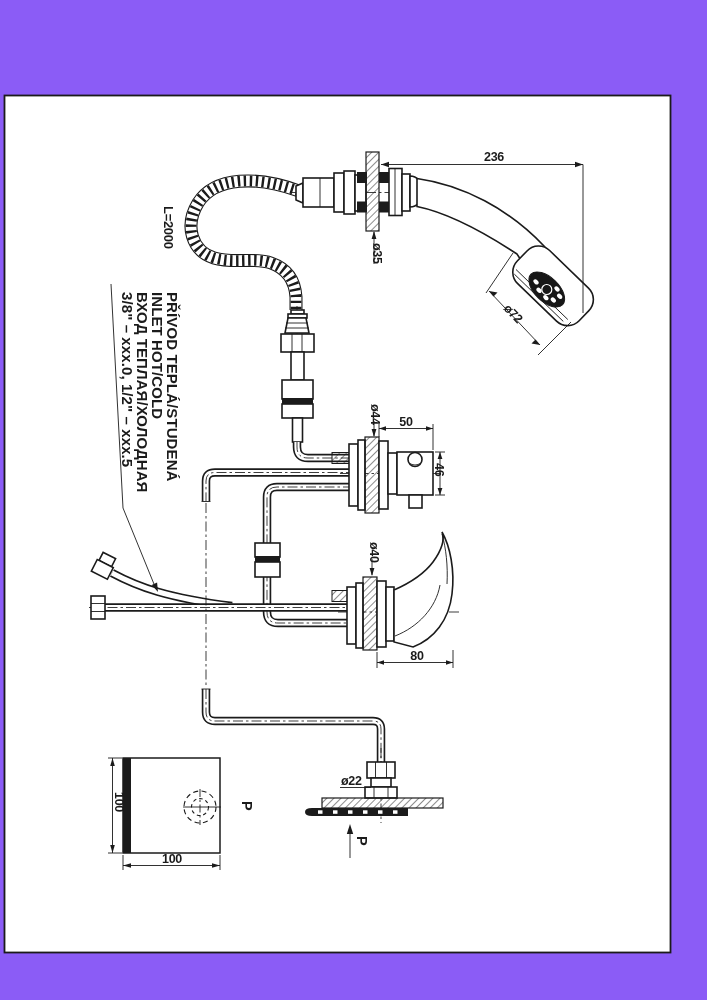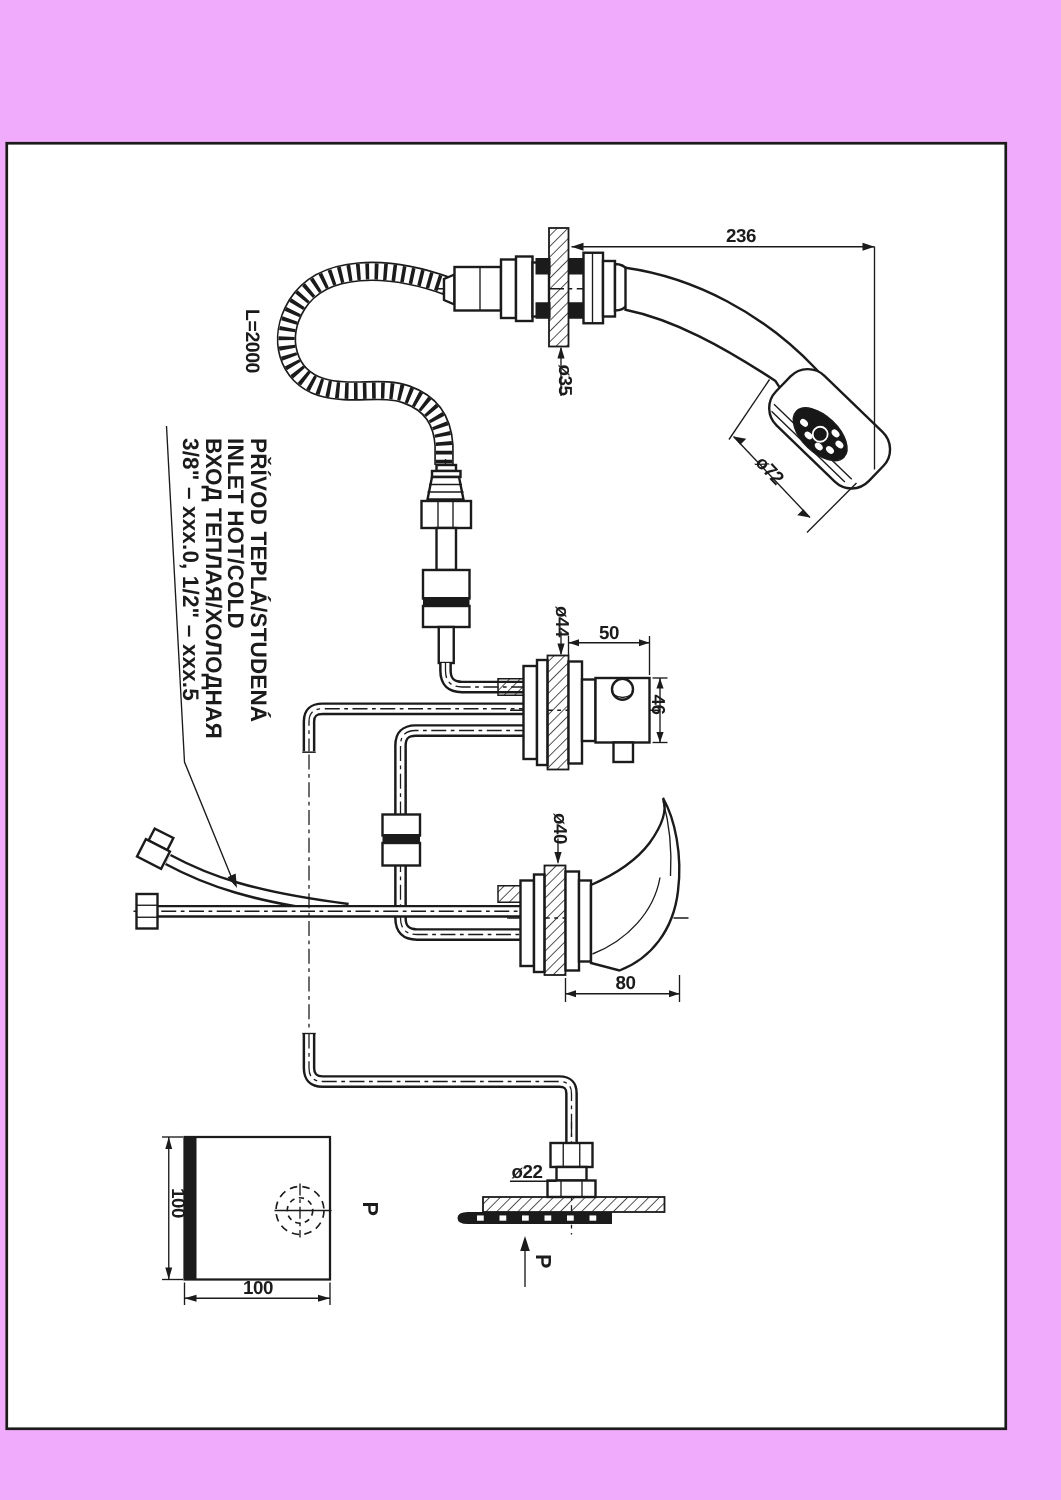--- a/index.html
+++ b/index.html
@@ -1,16 +1,16 @@
 <!DOCTYPE html>
 <html><head>
 <meta charset="utf-8">
 <style>
   html,body{margin:0;padding:0;background:#ffffff;}
-  .stage{position:relative;width:707px;height:1000px;background:#f0abfc;overflow:hidden;
+  .stage{position:relative;width:707px;height:1000px;background:#8b5cf6;overflow:hidden;
          font-family:"Liberation Sans",sans-serif;}
   svg text{font-family:"Liberation Sans",sans-serif;font-weight:bold;fill:#1b1b1b;}
   .dim{font-size:12.5px;letter-spacing:-0.3px;}
   .note{font-size:15px;letter-spacing:0.1px;}
   .hose-lbl{font-size:13px;letter-spacing:-0.3px;}
   .plbl{font-size:14.5px;}
   .outline{fill:#ffffff;stroke:#1b1b1b;stroke-width:1.6;}
   .thin{stroke:#1b1b1b;stroke-width:0.9;fill:none;}
   .cl{stroke:#1b1b1b;stroke-width:0.85;fill:none;stroke-dasharray:10 3 2.5 3;}
   .arr{fill:#1b1b1b;stroke:none;}

